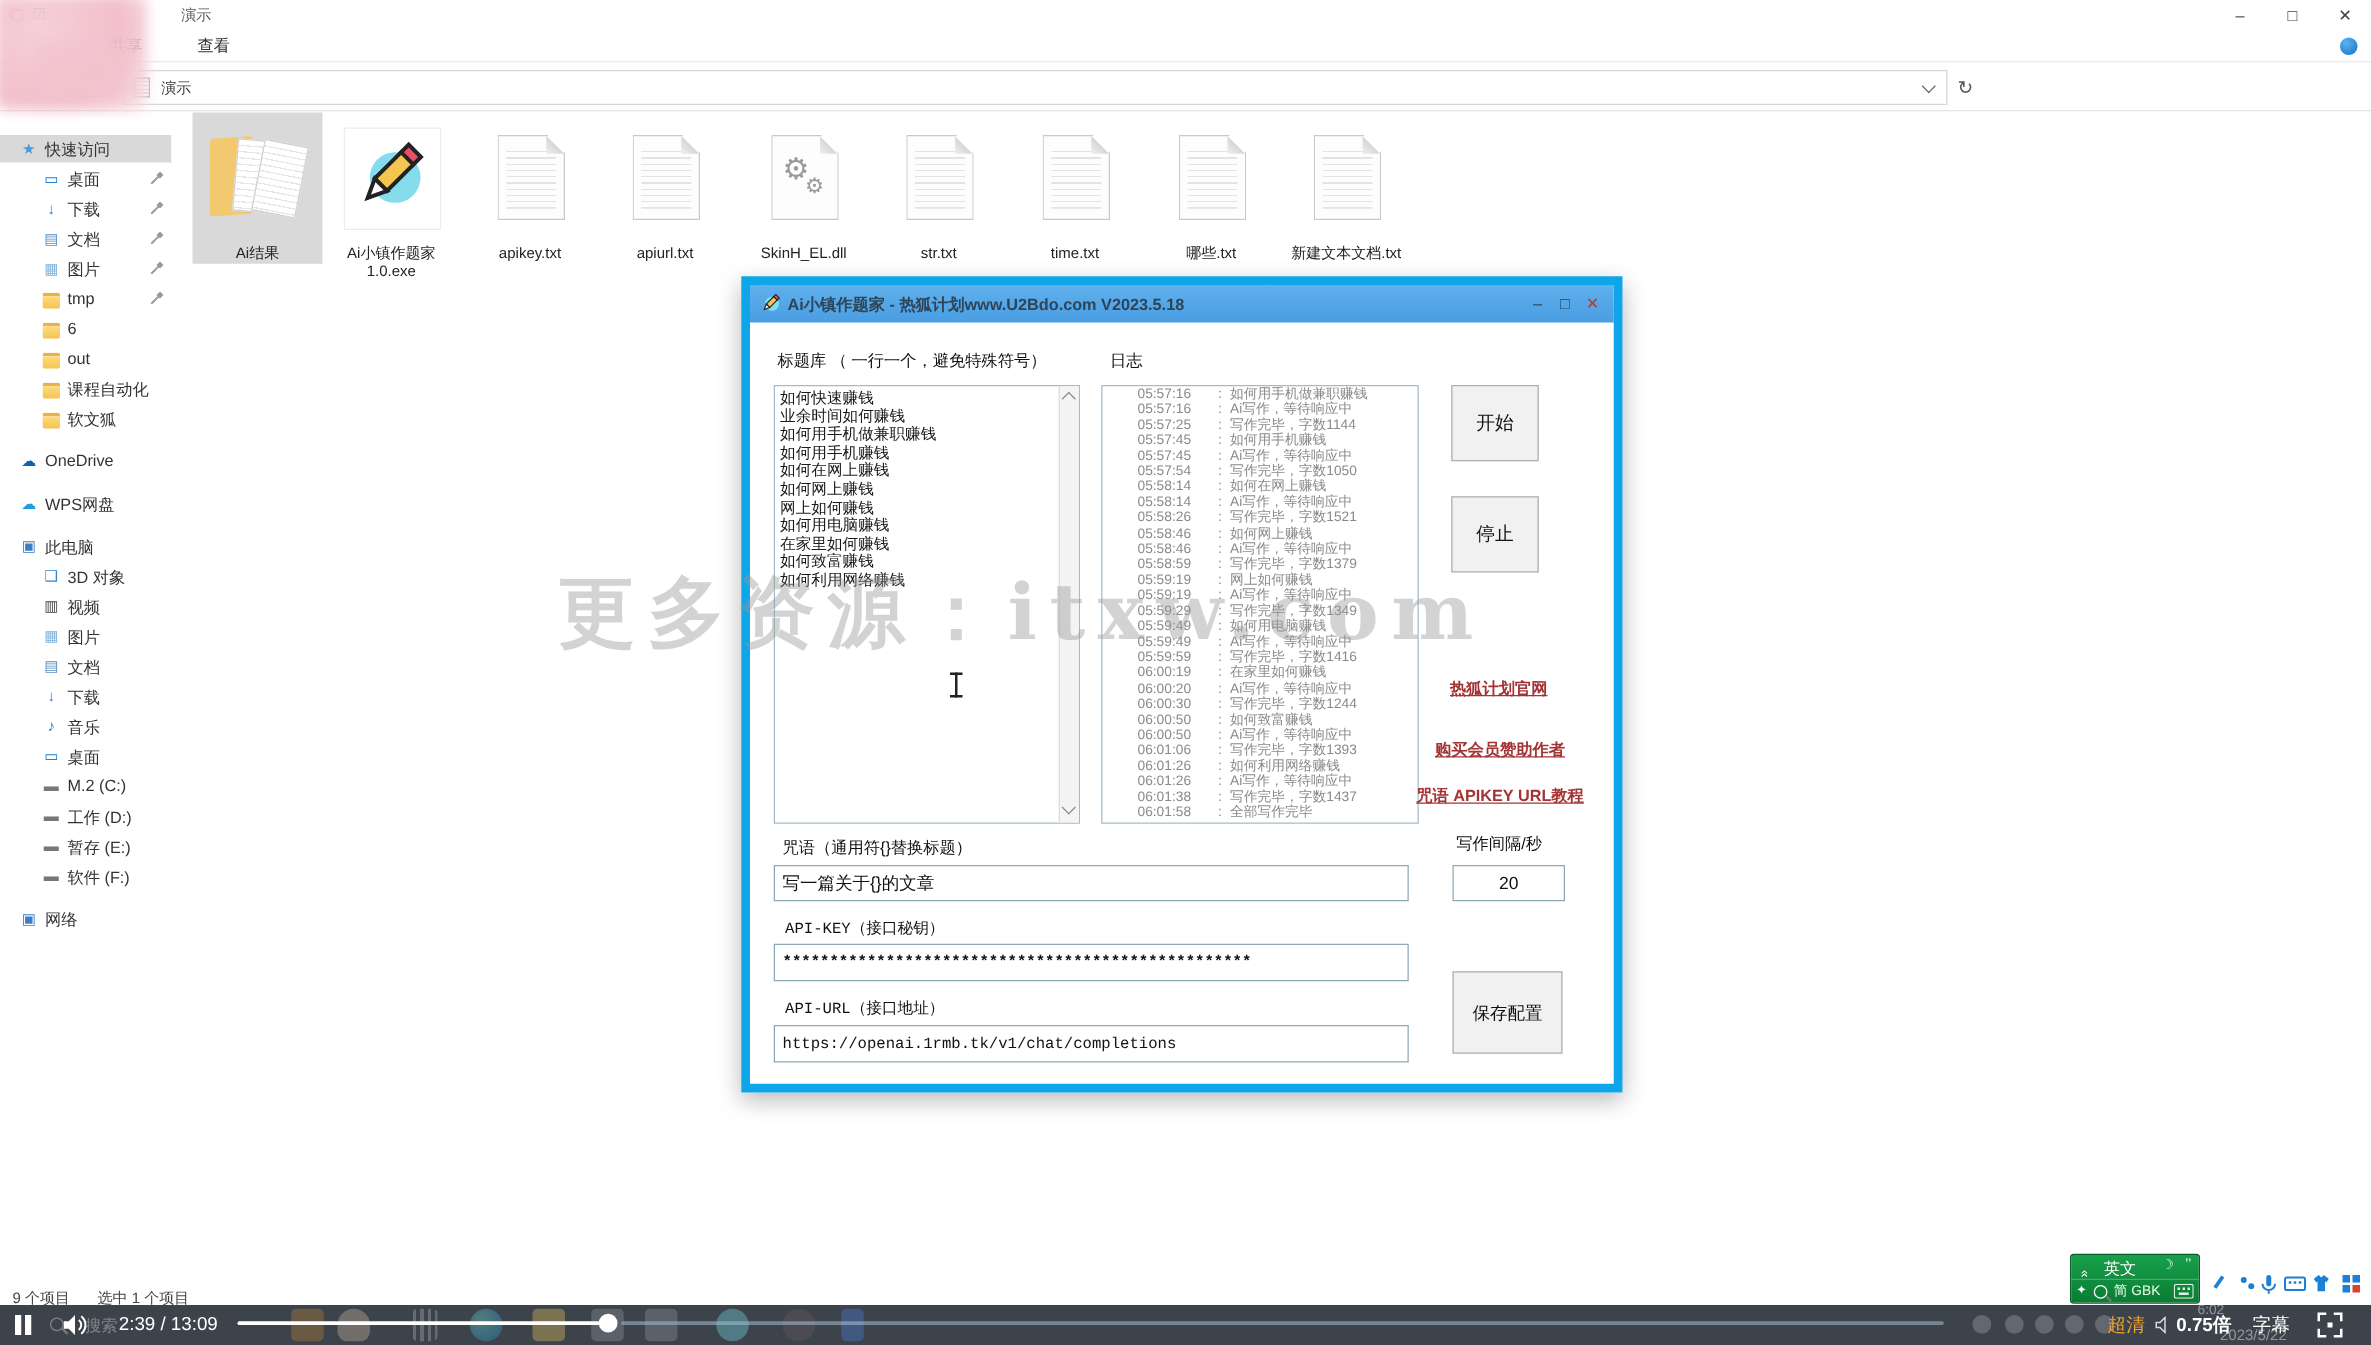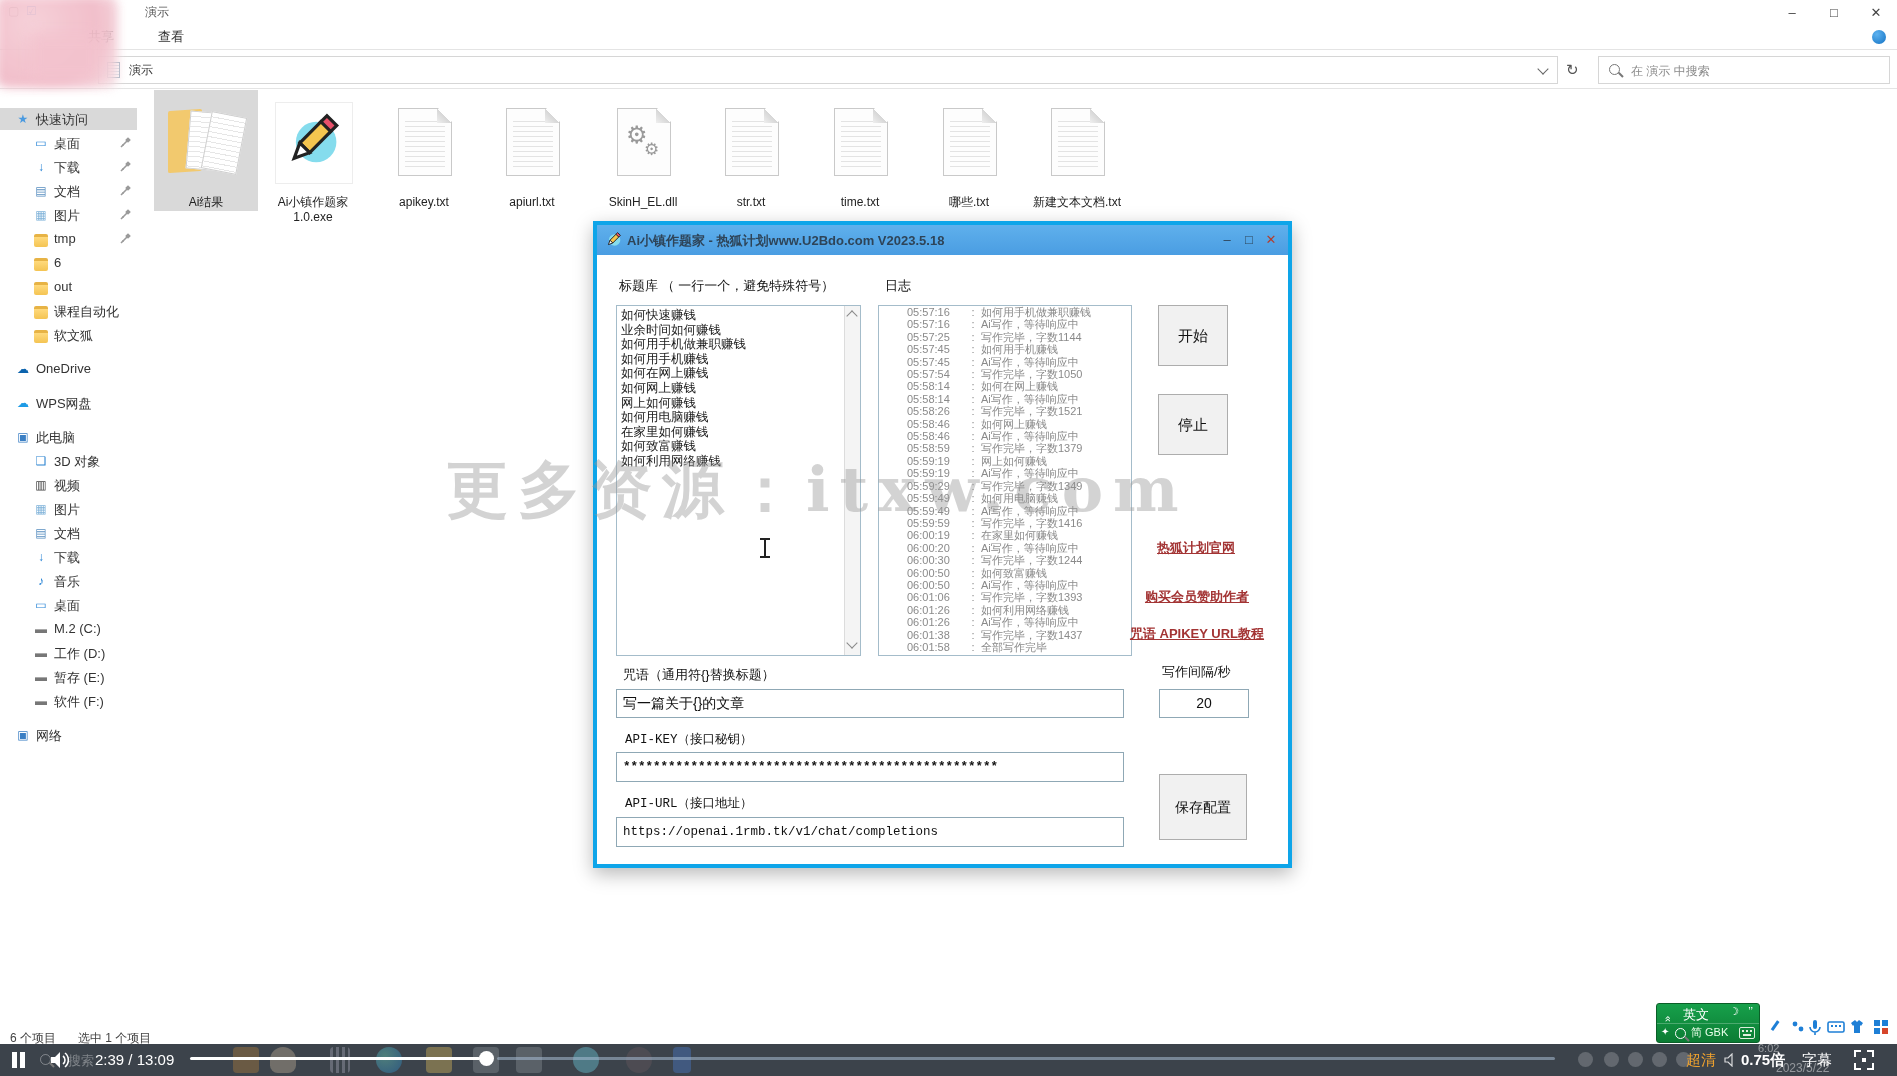--- a/index.html
+++ b/index.html
@@ -51,21 +51,21 @@
         background:repeating-linear-gradient(#fdfdfd 0 4px,#e3e3e3 4px 5px);}
   .page .fold{position:absolute;right:0;top:0;width:14px;height:14px;
         background:linear-gradient(225deg,#fff 0 49%,#d7d7d7 50%,#efefef);}
   .gear{position:absolute;color:#9a9a9a;font-family:"DejaVu Sans",sans-serif;}
   .exe-tile{position:absolute;left:14px;top:12px;width:76px;height:80px;background:#fff;border:1px solid #ededed;}
   .folder-wrap{position:absolute;left:8px;top:16px;width:88px;height:72px;}
   .fold-back{position:absolute;left:6px;top:4px;width:34px;height:62px;background:#f2c96e;transform:skewY(-4deg);border-radius:2px;}
   .fold-page{position:absolute;width:34px;height:56px;background:#fff;border:1px solid #cfcfcf;
         background-image:repeating-linear-gradient(#fff 0 4px,#e6e6e6 4px 5px);}
   
-  .dialog{left:593px;top:221px;width:691px;height:639px;background:#fff;border:4px solid #0ea5e9;
+  .dialog{left:593px;top:221px;width:691px;height:639px;background:#fff;border:7px solid #0ea5e9;
           box-shadow:0 6px 18px rgba(0,0,0,.28);z-index:30;}
   .dlg-titlebar{left:0;top:0;width:100%;height:30px;background:linear-gradient(#5fb0ec,#4a9de2);}
   .dlg-title{left:30px;top:7px;font-size:13px;font-weight:bold;color:#2e4458;}
   .dlg-btn{top:7px;font-size:13px;color:#2e4458;width:18px;text-align:center;}
   .dlg-label{font-size:13px;color:#111;}
   .lbox{background:#fff;border:1px solid #a4bcca;}
   .titles-text{position:absolute;left:4px;top:2px;font-size:12.5px;line-height:14.6px;color:#1a1a1a;white-space:pre;}
   .vscroll{position:absolute;right:0;top:0;bottom:0;width:15px;background:#f4f4f4;border-left:1px solid #dcdcdc;}
   .logrow{display:flex;font-size:11px;line-height:12.4px;color:#8a8a8a;white-space:nowrap;}
   .logrow .lt{width:58px;flex:0 0 58px;padding-left:28px;}
@@ -122,24 +122,20 @@
   <div class="abs help-dot"></div>
   <div class="abs rule" style="left:0;top:49px;width:1897px"></div>
 
   <div class="abs addr-row">
     <div class="abs addr-box">
       <span class="abs doc-glyph"></span>
       <span class="abs addr-txt">演示</span>
       <span class="abs chev down" style="right:10px;top:8px"></span>
     </div>
     <span class="abs refresh">↻</span>
-    <div class="abs search-box">
-      <span class="abs mag" style="left:10px;top:7px"></span>
-      <span class="abs search-txt">在 演示 中搜索</span>
-    </div>
   </div>
   <div class="abs rule" style="left:0;top:88px;width:1897px"></div>
 
   <div class="abs censor"></div>
   <div class="abs censor2"></div>
 
   <div class="abs sidebar" id="sidebar">
       <div class="srow sel" style="top: 16px;">
         <span class="si" style="left:16px;color:#4a9ae0">★</span>
         <span class="lab" style="left:36px">快速访问</span>
@@ -570,21 +566,21 @@
 
   <div class="abs watermark">更多资源：itxw.com</div>
 
   <div class="abs ibeam">
     <div style="left:4px;top:0;width:2px;height:20px"></div>
     <div style="left:0;top:0;width:10px;height:2px"></div>
     <div style="left:0;top:18px;width:10px;height:2px"></div>
   </div>
 
   <div class="abs statusbar">
-    <span class="abs" style="left:10px">6 个项目</span>
+    <span class="abs" style="left:10px">9 个项目</span>
     <span class="abs" style="left:78px">选中 1 个项目</span>
   </div>
 
   <div class="abs ime">
     <div class="row1"></div>
     <span class="abs" style="left:6px;top:0;font-size:11px;letter-spacing:-2px;transform:rotate(-90deg);transform-origin:8px 10px">»</span>
     <span class="ime-mode">英文</span>
     <span class="abs" style="right:20px;top:1px;font-size:11px">☽</span>
     <span class="abs" style="right:6px;top:1px;font-size:11px">’’</span>
     <span class="abs" style="left:4px;top:22px;font-size:10px">✦</span>

